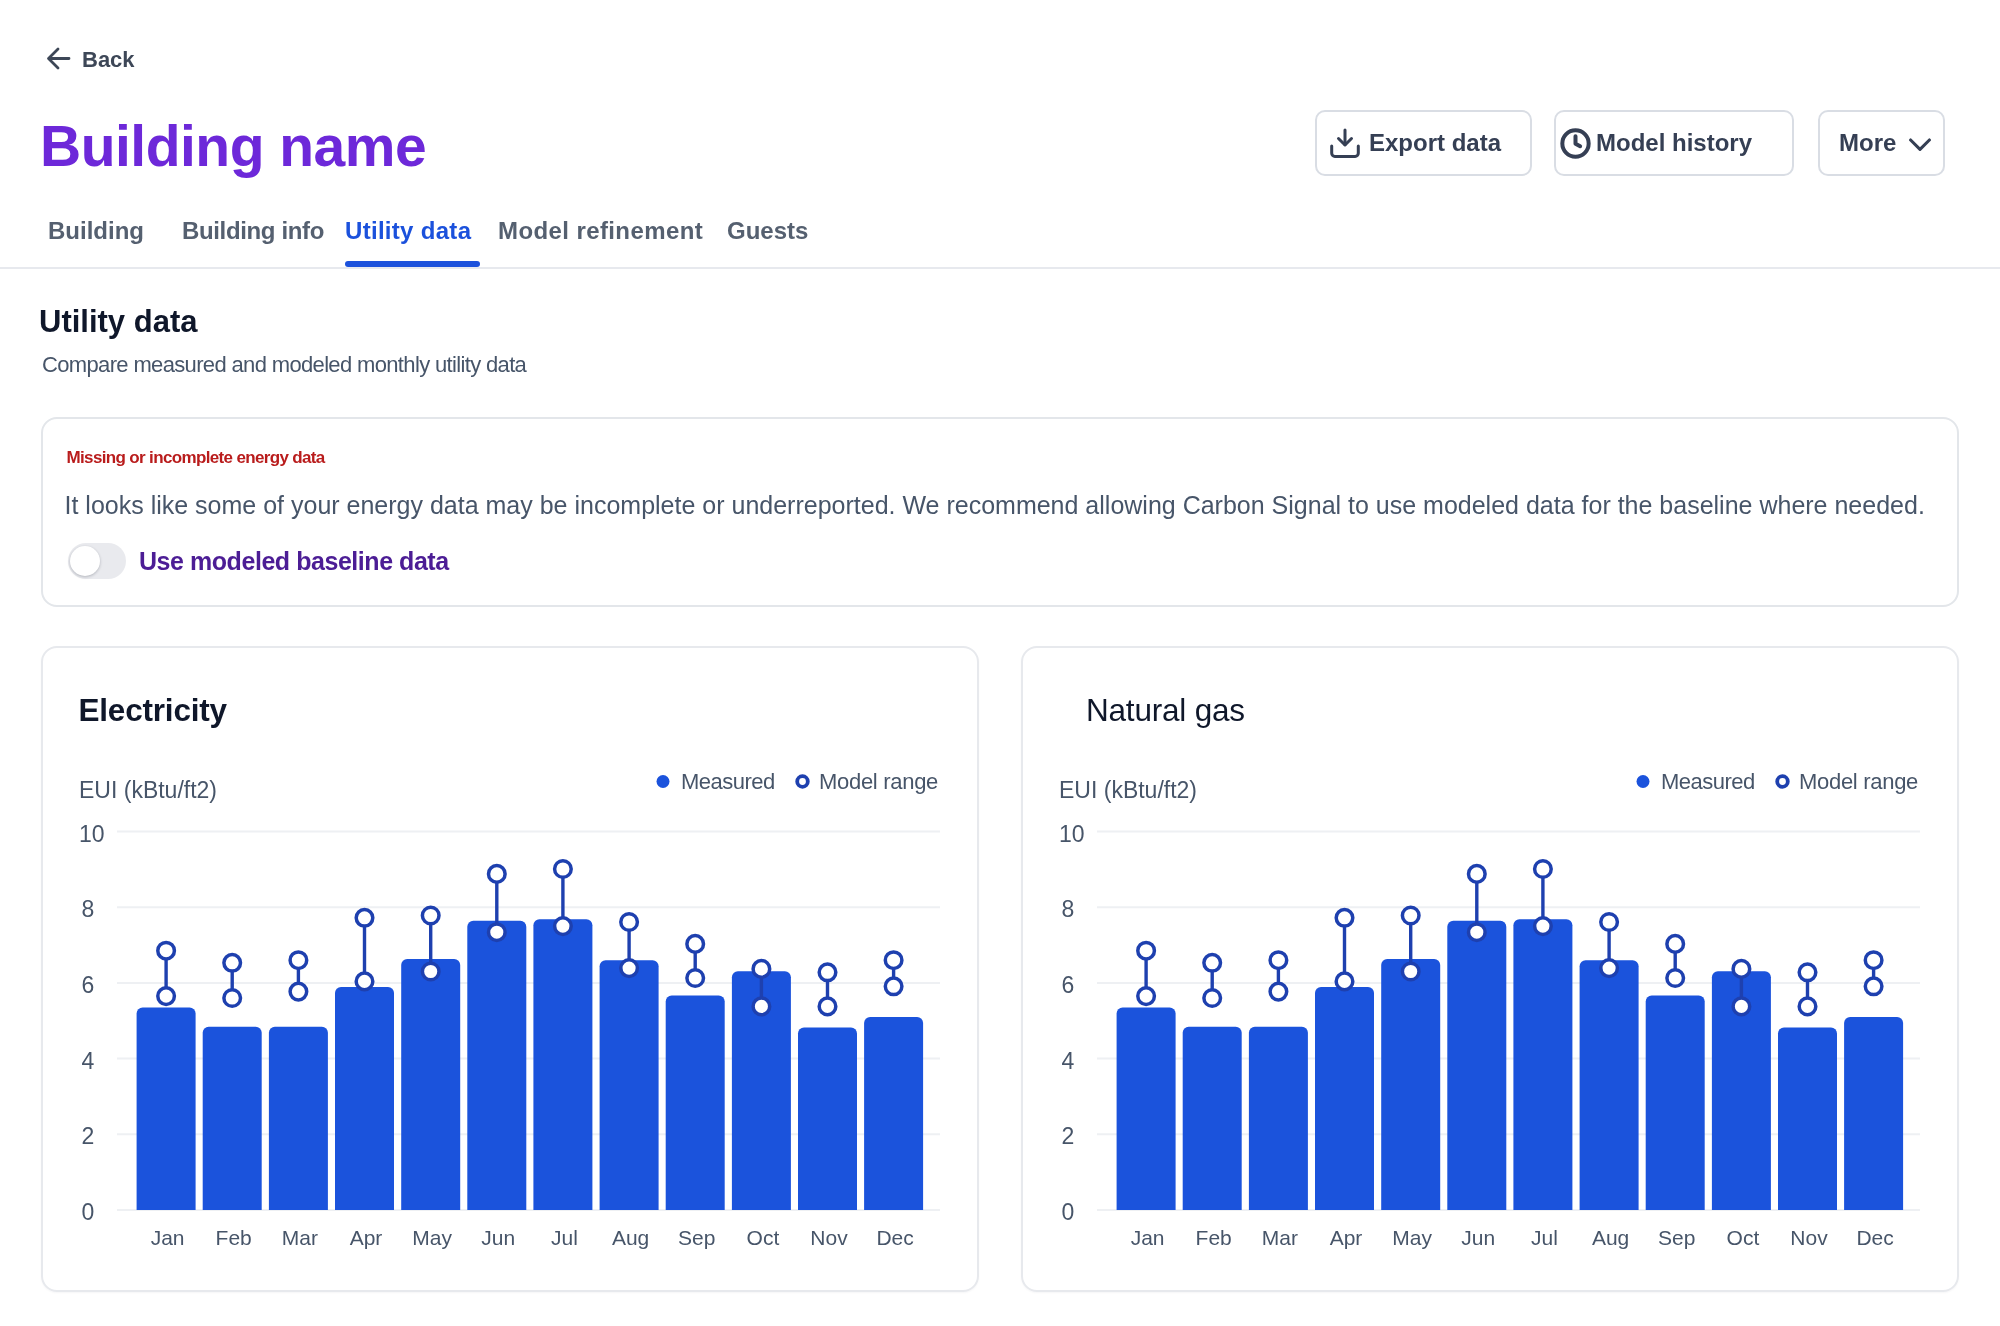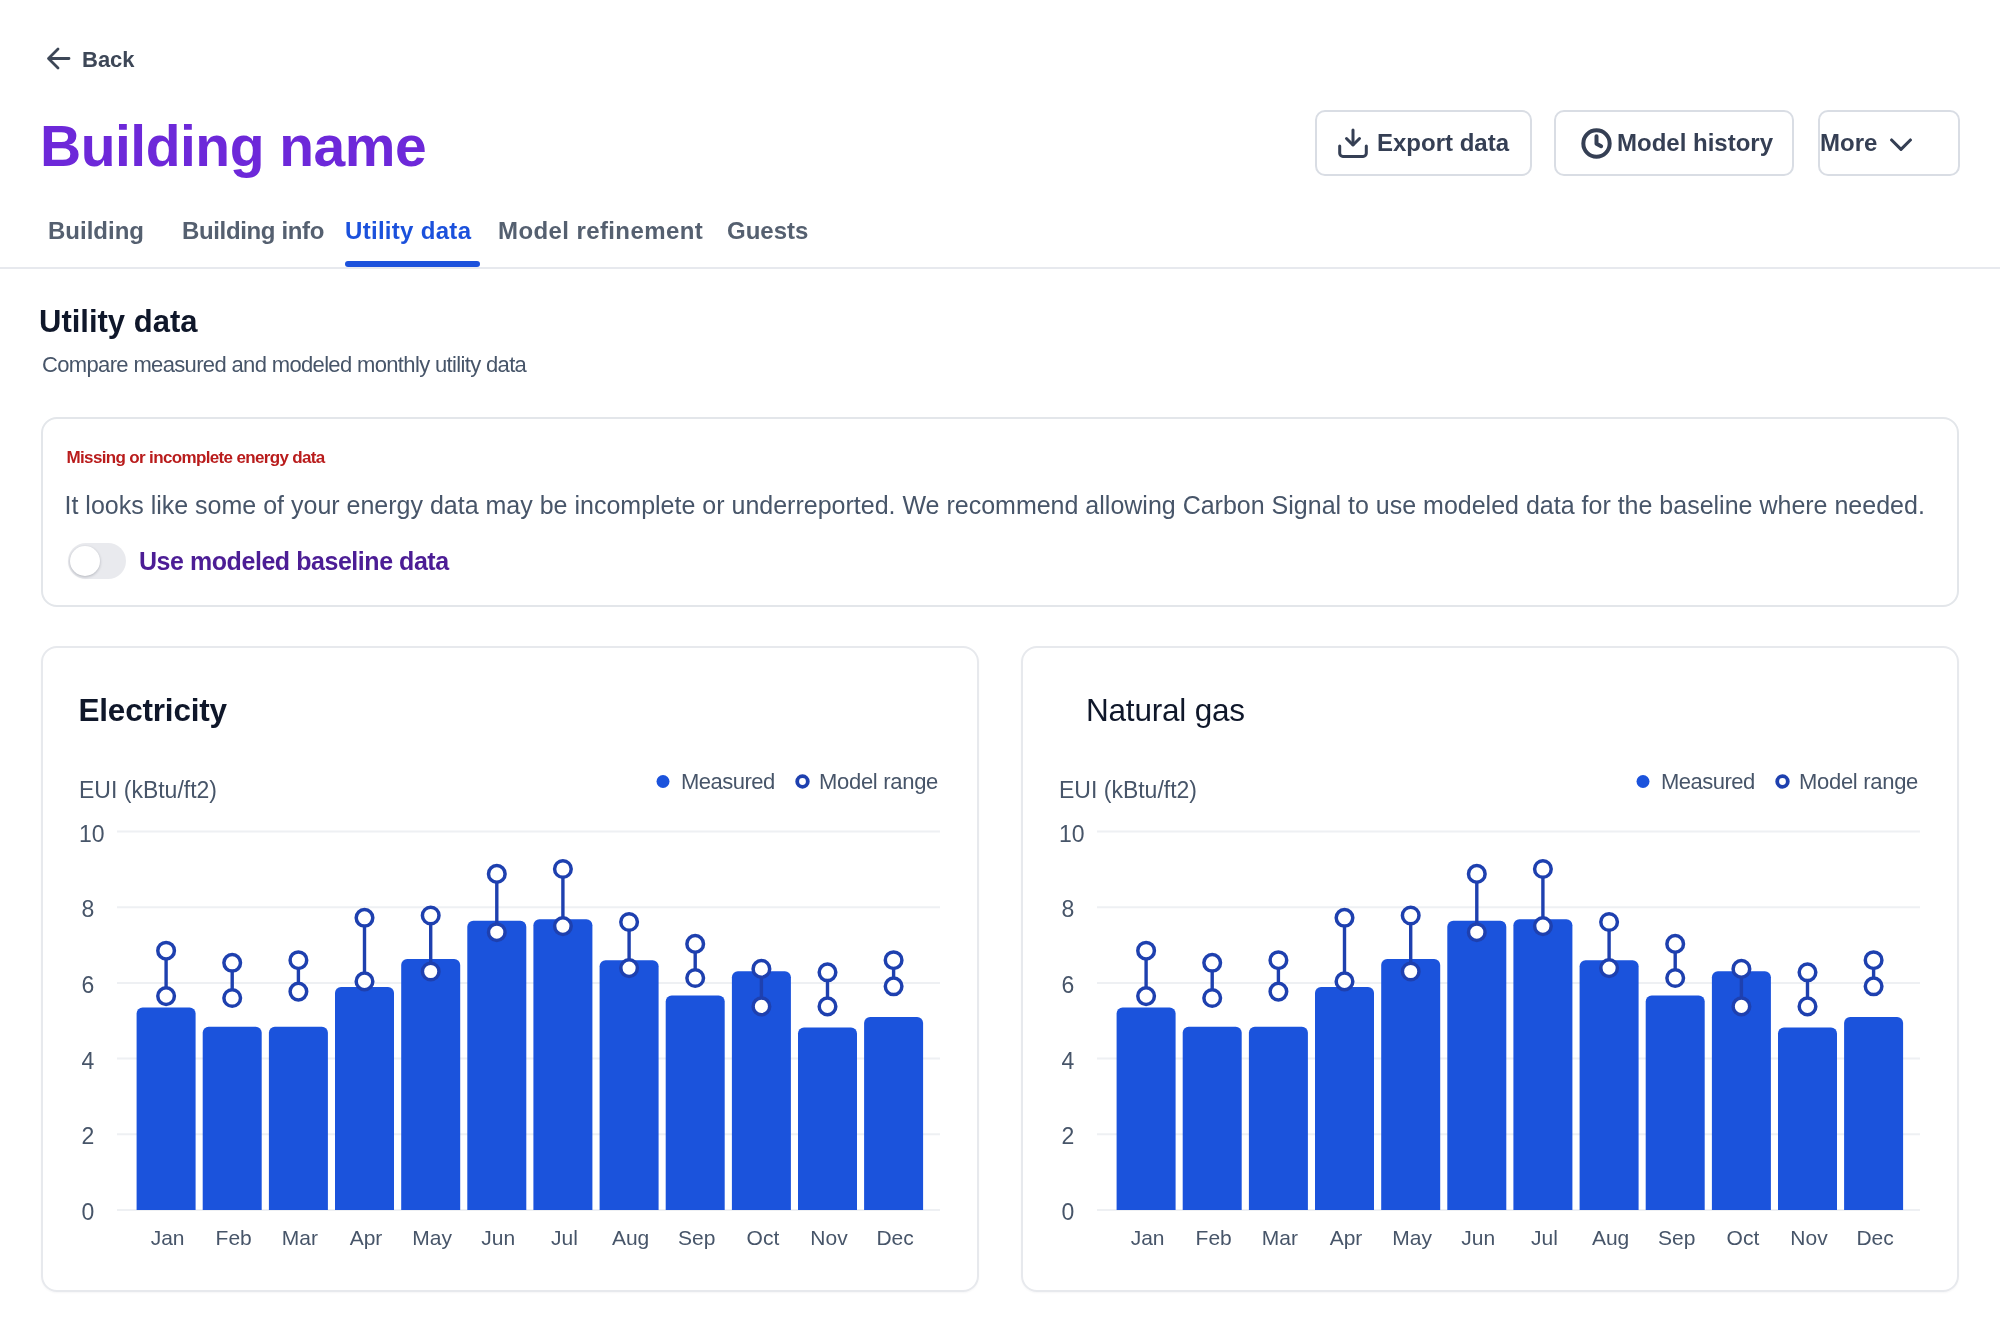--- a/index.html
+++ b/index.html
@@ -12,36 +12,36 @@
 </style></head>
 <body>
 
 <svg class="abs" style="left:45px;top:45px" width="26" height="27" viewBox="0 0 26 27">
   <path d="M13 4 L3.5 13.5 L13 23 M4 13.5 H24" stroke="#3d4757" stroke-width="2.8" fill="none" stroke-linecap="round" stroke-linejoin="round"></path>
 </svg>
 <div class="abs" style="left:82px;top:47px;font-size:22px;font-weight:700;color:#3d4757">Back</div>
 
 <div class="abs" style="left:40px;top:113px;font-size:57px;font-weight:700;color:#6d28d9;letter-spacing:-0.5px">Building name</div>
 
-<div class="btn" style="left:1315px;width:217px;padding-left:21px">
+<div class="btn" style="left:1315px;width:217px;padding-left:13px">
   <svg width="30" height="32" viewBox="0 0 30 32" fill="none" stroke="#353f54" stroke-width="3.0" stroke-linecap="round" stroke-linejoin="round">
     <path d="M15 3 V17.5"></path>
     <path d="M8.5 11.5 L15 18 L21.5 11.5"></path>
     <path d="M1.7 19 V26.2 a3.2 3.2 0 0 0 3.2 3.2 H25.1 a3.2 3.2 0 0 0 3.2 -3.2 V19"></path>
   </svg>
   <span style="margin-left:9px">Export data</span>
 </div>
-<div class="btn" style="left:1554px;width:240px;padding-left:25px">
+<div class="btn" style="left:1554px;width:240px;padding-left:4px">
   <svg width="31" height="31" viewBox="0 0 24 24" fill="none" stroke="#353f54" stroke-width="3.1" stroke-linecap="round" stroke-linejoin="round">
     <circle cx="12" cy="12" r="10.2"></circle>
       <polyline points="12 6.3 12 12.1 15.6 14.1"></polyline>
   </svg>
   <span style="margin-left:5px">Model history</span>
 </div>
-<div class="btn" style="left:1818px;width:142px;">
+<div class="btn" style="left:1818px;width:127px;padding-left:19px">
   <span>More</span>
   <svg style="margin-left:13px;margin-top:3px" width="22" height="14" viewBox="0 0 22 14" fill="none" stroke="#353f54" stroke-width="3.1" stroke-linecap="round" stroke-linejoin="round">
     <path d="M1.6 2 L11 11.3 L20.4 2"></path>
   </svg>
 </div>
 
 <div class="abs" style="left:0;top:267px;width:2000px;height:2px;background:#e7e9ee"></div>
 <div class="tab" style="left:48px">Building</div>
 <div class="tab" style="left:182px;letter-spacing:-0.35px">Building info</div>
 <div class="tab" style="left:345px;color:#1b51dc;letter-spacing:0.3px">Utility data</div>

